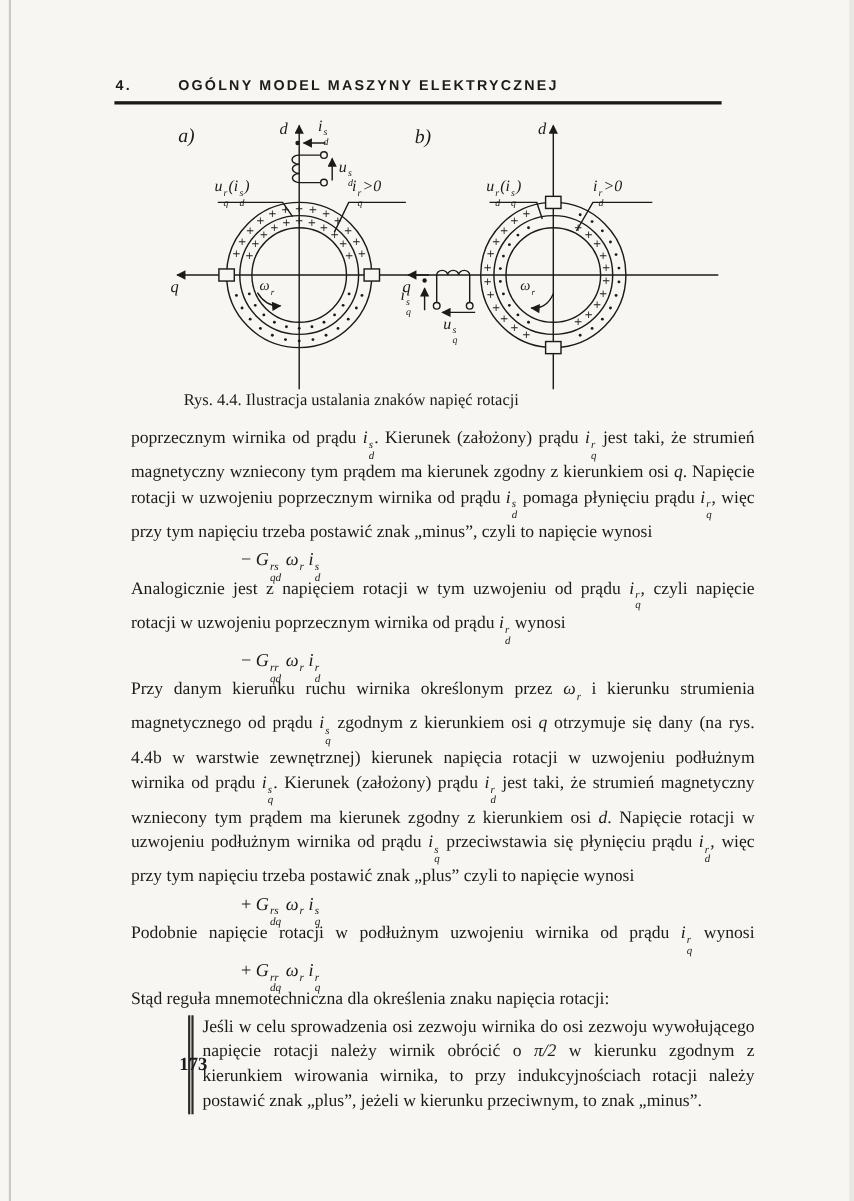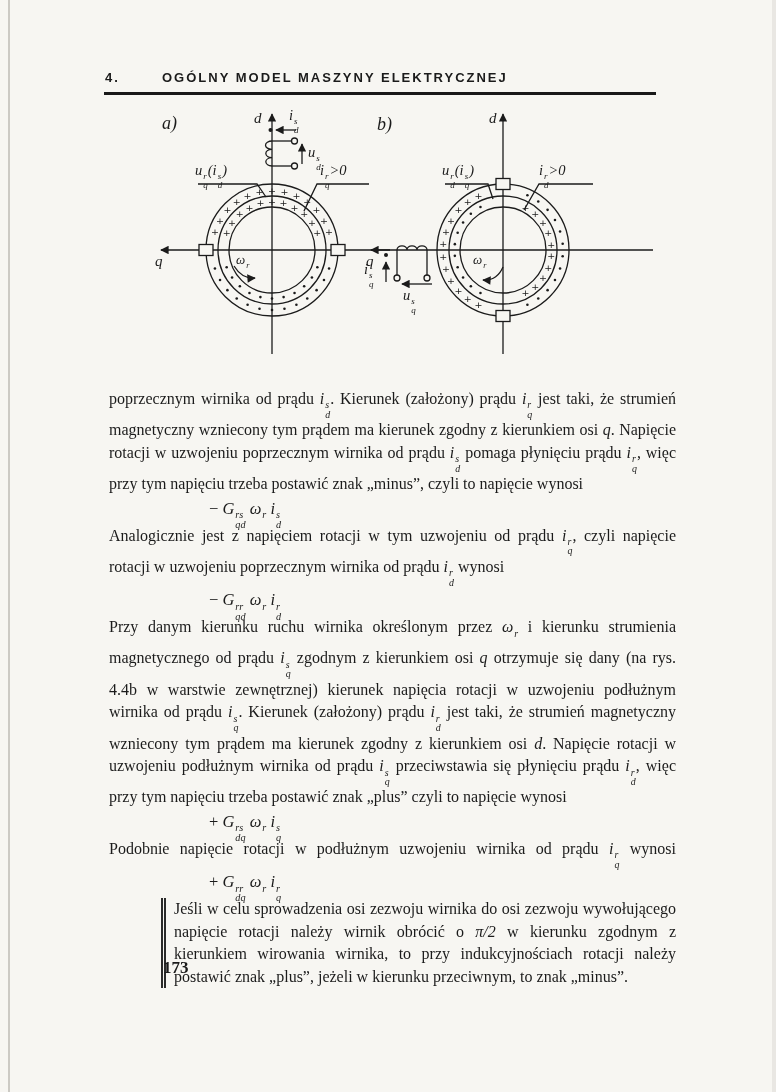--- a/index.html
+++ b/index.html
@@ -18,21 +18,21 @@
   .figure svg{position:absolute;left:0;top:0;}
   .ml{position:absolute;font-style:italic;font-size:14.5px;line-height:1;white-space:nowrap;}
   .axl{position:absolute;font-style:italic;font-size:15px;line-height:1;}
   .figlab{position:absolute;font-style:italic;font-size:18px;line-height:1;}
   .omega{font-size:13px;}
   .ringsym{font:9.5px "DejaVu Sans",sans-serif;text-anchor:middle;dominant-baseline:central;fill:#1b1b1b;}
 
   .caption{position:absolute;left:167px;top:356px;font-size:15px;}
 
   
-  .body-text{position:absolute;left:109px;top:388px;width:567px;font-size:16px;
+  .body-text{position:absolute;left:119px;top:388px;width:567px;font-size:16px;
              line-height:22.5px;text-align:justify;}
   .body-text p{margin:0;}
   .indent{text-indent:30px;}
   .spread{text-align-last:justify;}
   .equation{margin:2px 0 2px 100px;height:25px;font-size:16.5px;}
   .quote{margin:2px 0 2px 52px;border-left:5px double #2a2a2a;padding-left:8px;}
 
   
   .m{white-space:nowrap;font-style:italic;}
   .ss{display:inline-flex;flex-direction:column;font-size:0.62em;line-height:0.95;
@@ -243,20 +243,21 @@
     <span class="ml" style="left:434px;top:61px"><span class="m">i<span class="ss">
             <span class="su">r</span>
             <span class="sb">d</span>
           </span></span>&gt;0</span>
     <span class="ml omega" style="left:368px;top:151px"><span class="m">ω<span class="ss">
             <span class="su">r</span>
             <span class="sb"></span>
           </span></span></span>
   </div>
 
+  <div class="caption">Rys. 4.4. Ilustracja ustalania znaków napięć rotacji</div>
 
   <div class="body-text">
     <p>poprzecznym wirnika od prądu <span class="m">i<span class="ss">
             <span class="su">s</span>
             <span class="sb">d</span>
           </span></span>. Kierunek (założony) prądu <span class="m">i<span class="ss">
             <span class="su">r</span>
             <span class="sb">q</span>
           </span></span> jest taki, że strumień magnetyczny wzniecony tym prądem ma kierunek zgodny z kierunkiem osi <span class="m">q</span>. Napięcie rotacji w uzwojeniu poprzecznym wirnika od prądu <span class="m">i<span class="ss">
             <span class="su">s</span>
@@ -328,17 +329,18 @@
     <div class="equation">+ <span class="m">G<span class="ss">
             <span class="su">rr</span>
             <span class="sb">dq</span>
           </span></span> <span class="m">ω<span class="ss">
             <span class="su">r</span>
             <span class="sb"></span>
           </span></span> <span class="m">i<span class="ss">
             <span class="su">r</span>
             <span class="sb">q</span>
           </span></span></div>
+    <p>Stąd reguła mnemotechniczna dla określenia znaku napięcia rotacji:</p>
     <div class="quote">Jeśli w celu sprowadzenia osi zezwoju wirnika do osi zezwoju wywołują­cego napięcie rotacji należy wirnik obrócić o <span class="m">π/2</span> w kierunku zgodnym z kierunkiem wirowania wirnika, to przy indukcyjnościach rotacji należy postawić znak „plus”, jeżeli w kierunku przeciwnym, to znak „minus”.</div>
   </div>
 
   <div class="page-number">173</div>
 </div>
 
 </body></html>

